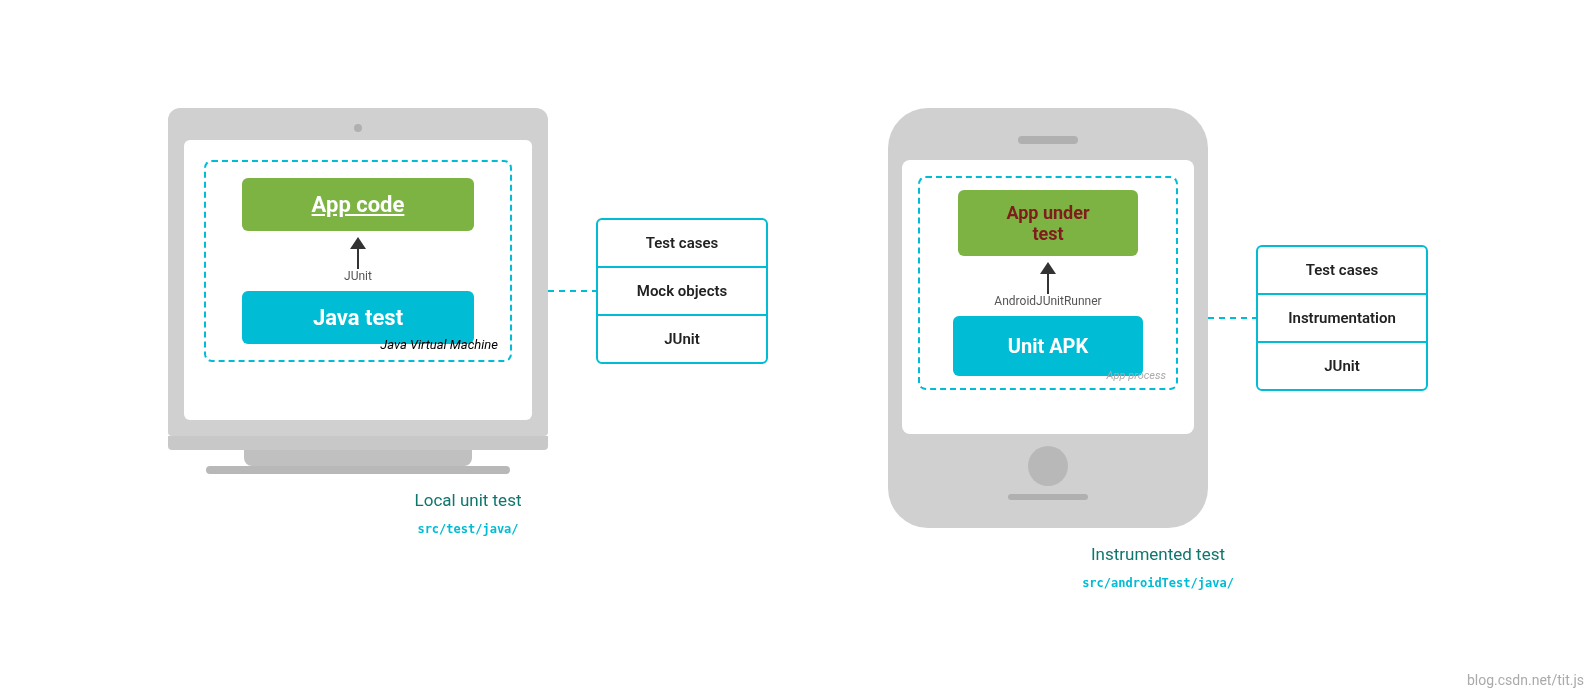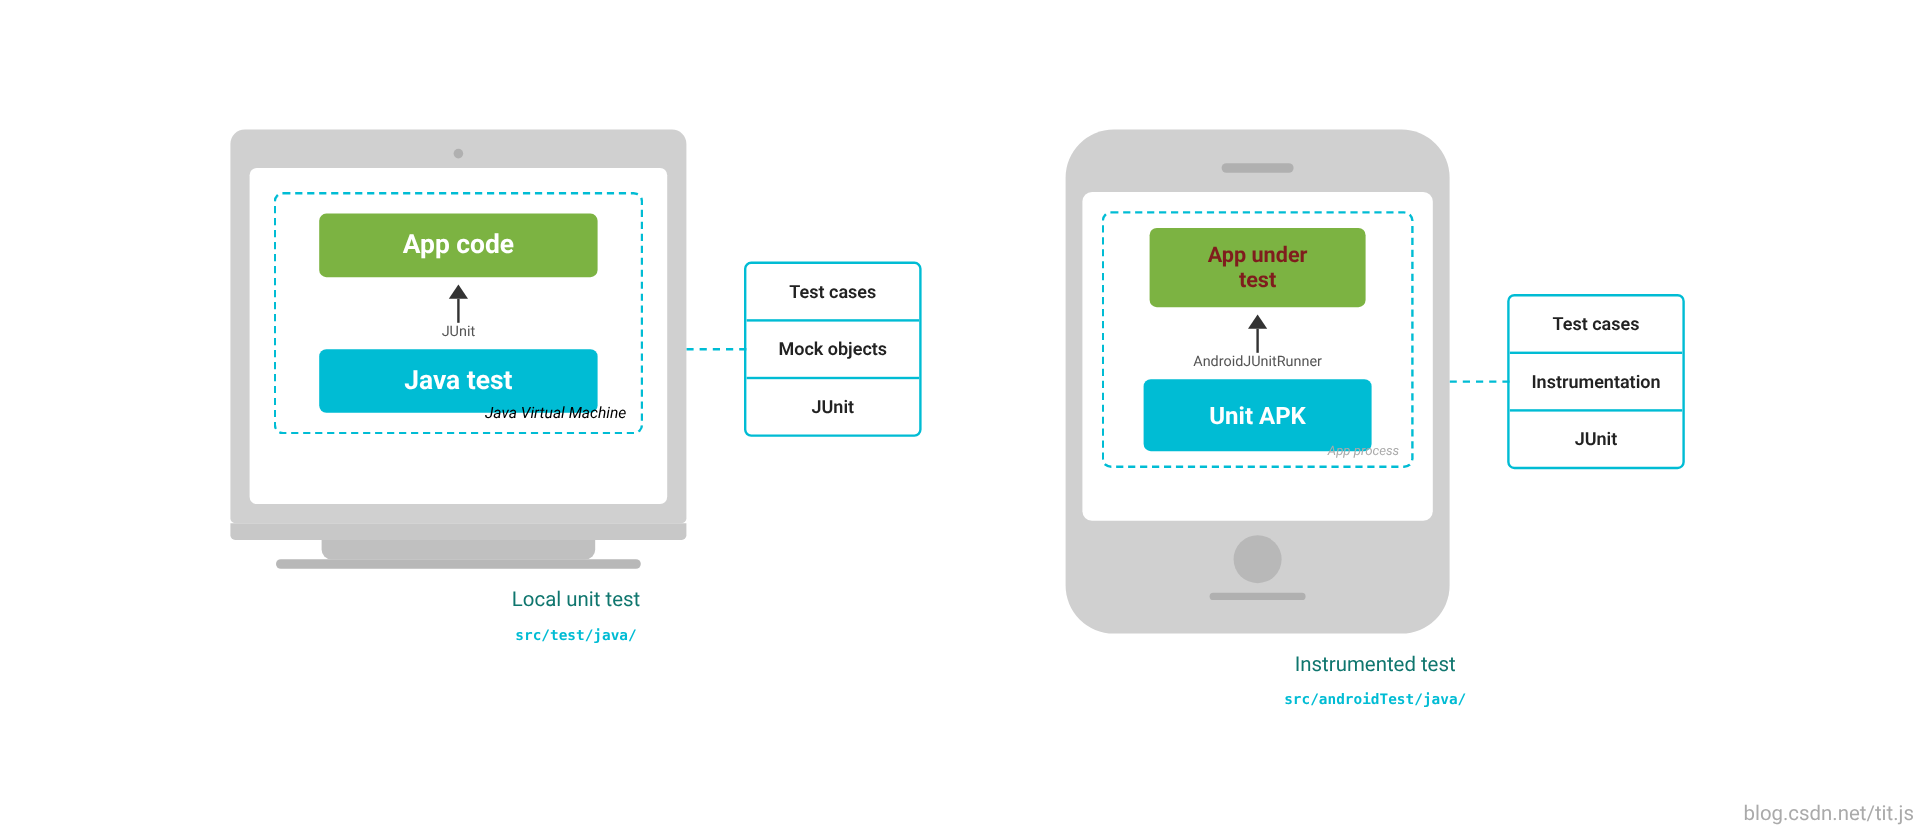--- a/index.html
+++ b/index.html
@@ -95,20 +95,21 @@
     .green-box {
       background: #7cb342;
       color: #fff;
       font-size: 22px;
       font-weight: 700;
       text-align: center;
       padding: 14px 40px;
       border-radius: 6px;
       width: 85%;
       margin: 0 auto;
+      text-decoration: underline;
     }
 
     
     .arrow-container {
       display: flex;
       flex-direction: column;
       align-items: center;
       margin: 6px 0;
     }
     .arrow-label {
@@ -139,21 +140,21 @@
       padding: 14px 40px;
       border-radius: 6px;
       width: 85%;
       margin: 4px auto 0;
     }
 
     
     .test-panel {
       border: 2.5px solid #00bcd4;
       border-radius: 6px;
-      width: 148px;
+      width: 172px;
       overflow: hidden;
       margin-left: -2px;
     }
     .test-panel-row {
       padding: 14px 16px;
       font-size: 15px;
       font-weight: 600;
       text-align: center;
       color: #222;
       border-bottom: 2px solid #00bcd4;
@@ -269,22 +270,22 @@
       right: 10px;
       color: #aaa;
       font-size: 11px;
       font-style: italic;
     }
 
     
     .watermark {
       position: fixed;
       bottom: 10px;
-      right: 1px;
-      font-size: 17px;
+      right: 12px;
+      font-size: 14px;
       color: #aaa;
     }
   </style>
 </head>
 <body>
 
 <div class="diagram-container">
 
   <div class="left-section">
     <div class="laptop-area">

